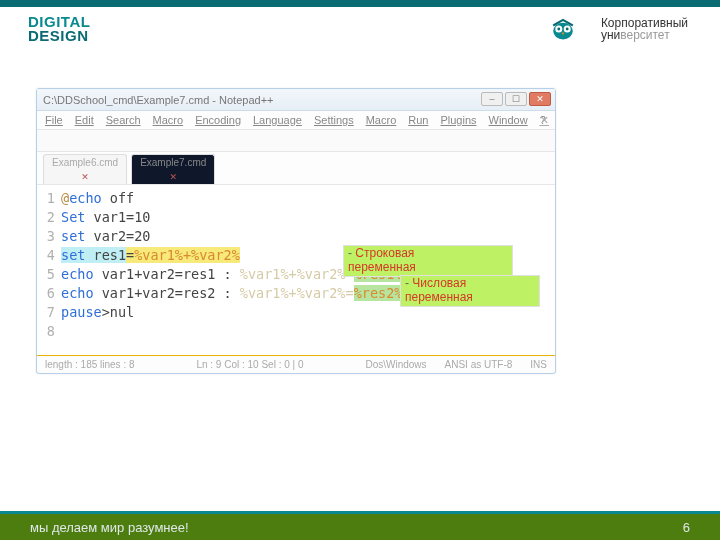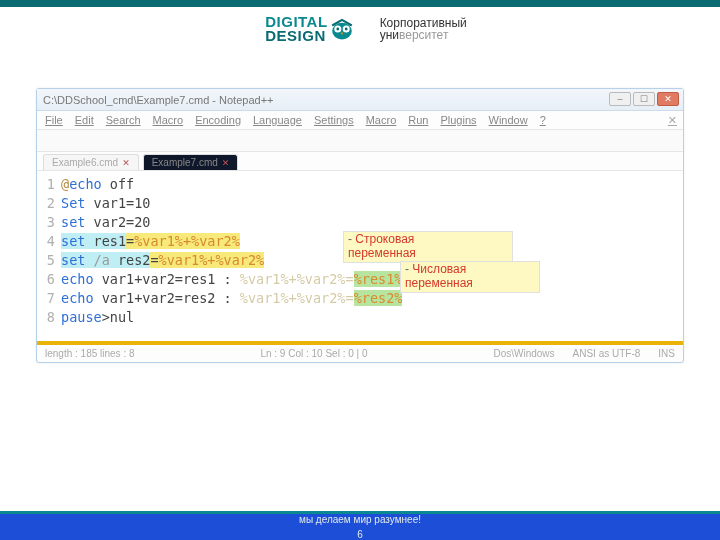--- a/index.html
+++ b/index.html
@@ -1,66 +1,66 @@
 <!DOCTYPE html>
 <html><head>
 <meta charset="utf-8">
 <style>
   * { margin: 0; padding: 0; box-sizing: border-box; }
   body { width: 720px; height: 540px; font-family: Arial, sans-serif; background: #fff; overflow: hidden; position: relative; }
 
   .topbar { height: 7px; background: #0a6b73; }
 
-  .header { display: flex; justify-content: center; align-items: center; padding: 8px 16px 0 28px; }
+  .header { display: flex; justify-content: space-between; align-items: center; padding: 8px 32px 0 28px; }
   .logo-dd { font-family: "Arial Black", sans-serif; font-weight: 900; font-size: 15px; line-height: 0.95; color: #0a8a90; letter-spacing: 0.5px; }
   .logo-dd .dark { color: #0a6b73; }
   .logo-ku { display: flex; align-items: center; gap: 24px; }
   .owl { width: 28px; height: 24px; }
   .ku-text { font-size: 12px; line-height: 1.05; color: #333; }
   .ku-text .light { color: #999; }
 
-  .slide-area { position: absolute; left: 36px; top: 88px; width: 648px; }
+  .slide-area { position: absolute; left: 36px; top: 88px; width: 520px; }
 
   .win { border: 1px solid #b5d0e8; border-radius: 3px; background: #fdfdfd; box-shadow: 0 0 2px rgba(0,0,0,0.1); font-size: 11px; color: #888; }
   .win-title { height: 22px; display: flex; align-items: center; padding: 0 6px; background: linear-gradient(#f3f7fb,#e6eef6); border-bottom: 1px solid #cddceb; font-size: 11px; color: #777; position: relative; }
   .win-ctrl { position: absolute; right: 4px; top: 3px; display: flex; gap: 2px; }
   .win-btn { width: 22px; height: 14px; border: 1px solid #bbb; border-radius: 2px; background: #f0f0f0; font-size: 9px; display:flex; align-items:center; justify-content:center; color:#777;}
   .win-btn.close { background: #e07a62; border-color:#c05a42; color:#fff; }
 
   .menubar { display: flex; gap: 12px; padding: 3px 8px; border-bottom: 1px solid #e6e6e6; color: #888; position:relative; }
   .menubar span { cursor: default; text-decoration: underline; }
   .menubar .x-ico { position:absolute; right:6px; color:#aaa; }
 
   .toolbar { height: 22px; border-bottom: 1px solid #e6e6e6; background:#fafafa; }
 
   .tabs { display: flex; gap: 4px; padding: 2px 6px 0 6px; border-bottom: 1px solid #e6e6e6; font-size: 10px; }
-  .tab { padding: 2px 8px; border: 1px solid #ddd; border-bottom: none; background: #f6f6f6; color:#aaa; border-radius:3px 3px 0 0; display:flex; align-items:center; gap:4px;}
+  .tab { padding: 2px 8px; border: 1px solid #ddd; border-bottom: none; background: #f6f6f6; color:#aaa; border-radius:3px 3px 0 0; display:flex; align-items:center; gap:4px;flex-direction:column;}
   .tab.active { background:#0f172a; color:#888; }
   .tab .tc { color:#b55; font-size:9px; }
 
   .code { display: flex; font-family: "Consolas", monospace; font-size: 13.5px; line-height: 19px; padding: 4px 0 14px 0; background:#fff; }
   .gutter { width: 24px; text-align: right; padding-right: 6px; color: #b0b0b0; user-select: none; }
   .lines { flex: 1; position: relative; }
   .ln { white-space: pre; color: #444; }
   .kw-brown { color: #b58a3e; }
   .kw-blue  { color: #2e6fd8; }
   .kw-gray  { color: #9a9a9a; }
   .hl-cyan   { background: #bfeef5; }
   .hl-yellow { background: #f7e97a; }
   .hl-green  { background: #b7e5a0; }
   .var-orange{ color: #d88a2e; }
   .var-faint { color: #d6cba7; }
 
-  .callout { position: absolute; background: #fef9c3; border: 1px solid #e0e0e0; padding: 1px 6px 1px 4px; font-size: 12px; color: #d43a2a; line-height: 1.15; font-family: Arial, sans-serif; }
+  .callout { position: absolute; background: #bef264; border: 1px solid #e0e0e0; padding: 1px 6px 1px 4px; font-size: 12px; color: #d43a2a; line-height: 1.15; font-family: Arial, sans-serif; }
   .callout .dash { color: #666; }
 
-  .statusbar { display: flex; gap: 18px; padding: 3px 8px; border-top: 4px solid #eab308; font-size: 10px; color: #aaa; }
+  .statusbar { display: flex; gap: 18px; padding: 3px 8px; border-top: 1px solid #eab308; font-size: 10px; color: #aaa; }
   .statusbar .grow { flex: 1; }
 
-  .footer { position: absolute; left: 0; bottom: 0; width: 100%; height: 26px; background: #1d4ed8; color: #dfe9ea; display: flex; align-items: center; justify-content: space-between; padding: 0 30px; font-size: 10px; flex-direction: column; }
+  .footer { position: absolute; left: 0; bottom: 0; width: 100%; height: 26px; background: #4d7c0f; color: #dfe9ea; display: flex; align-items: center; justify-content: space-between; padding: 0 30px; font-size: 13px; }
   .footer-top { position:absolute; left:0; bottom:26px; width:100%; height:3px; background:#0a8a90; }
 </style>
 </head>
 <body>
 
 <div class="topbar"></div>
 
 <div class="header">
   <div class="logo-dd">
     <div>DIGITAL</div>
@@ -133,21 +133,20 @@
           <div>5</div>
           <div>6</div>
           <div>7</div>
           <div>8</div>
       </div>
       <div class="lines">
         <div class="ln"><span class="kw-brown">@</span><span class="kw-blue">echo</span><span> off</span></div>
         <div class="ln"><span class="kw-blue">Set</span><span> var1=10</span></div>
         <div class="ln"><span class="kw-blue">set</span><span> var2=20</span></div>
         <div class="ln"><span class="kw-blue hl-cyan">set</span><span class="hl-cyan"> res1</span><span class="hl-yellow">=</span><span class="var-orange hl-yellow">%var1%+%var2%</span></div>
-        <div class="ln"><span class="kw-blue hl-cyan">set</span><span class="kw-gray hl-cyan"> /a</span><span class="hl-cyan"> res2</span><span class="hl-yellow">=</span><span class="var-orange hl-yellow">%var1%+%var2%</span></div>
         <div class="ln"><span class="kw-blue">echo</span><span> var1+var2=res1 : </span><span class="var-faint">%var1%+%var2%=</span><span class="var-orange hl-green">%res1%</span></div>
         <div class="ln"><span class="kw-blue">echo</span><span> var1+var2=res2 : </span><span class="var-faint">%var1%+%var2%=</span><span class="var-orange hl-green">%res2%</span></div>
         <div class="ln"><span class="kw-blue">pause</span><span>&gt;nul</span></div>
 
         <div class="callout" style="left:282px; top:56px; width:170px;">
           <span class="dash">- </span><span>Строковая</span><br><span>переменная</span>
         </div>
         <div class="callout" style="left:304px; top:86px; width:140px;margin-left:35px;">
           <span class="dash">- </span><span>Числовая</span><br><span>переменная</span>
         </div>

